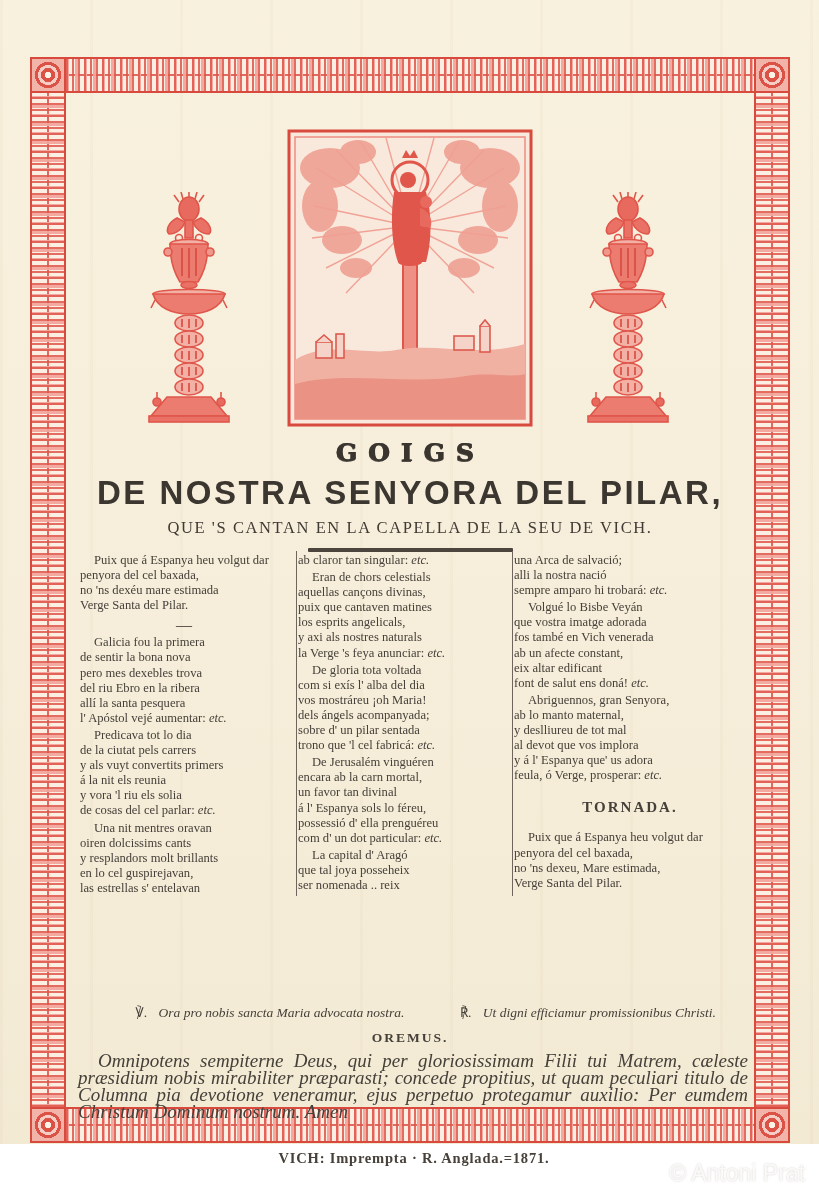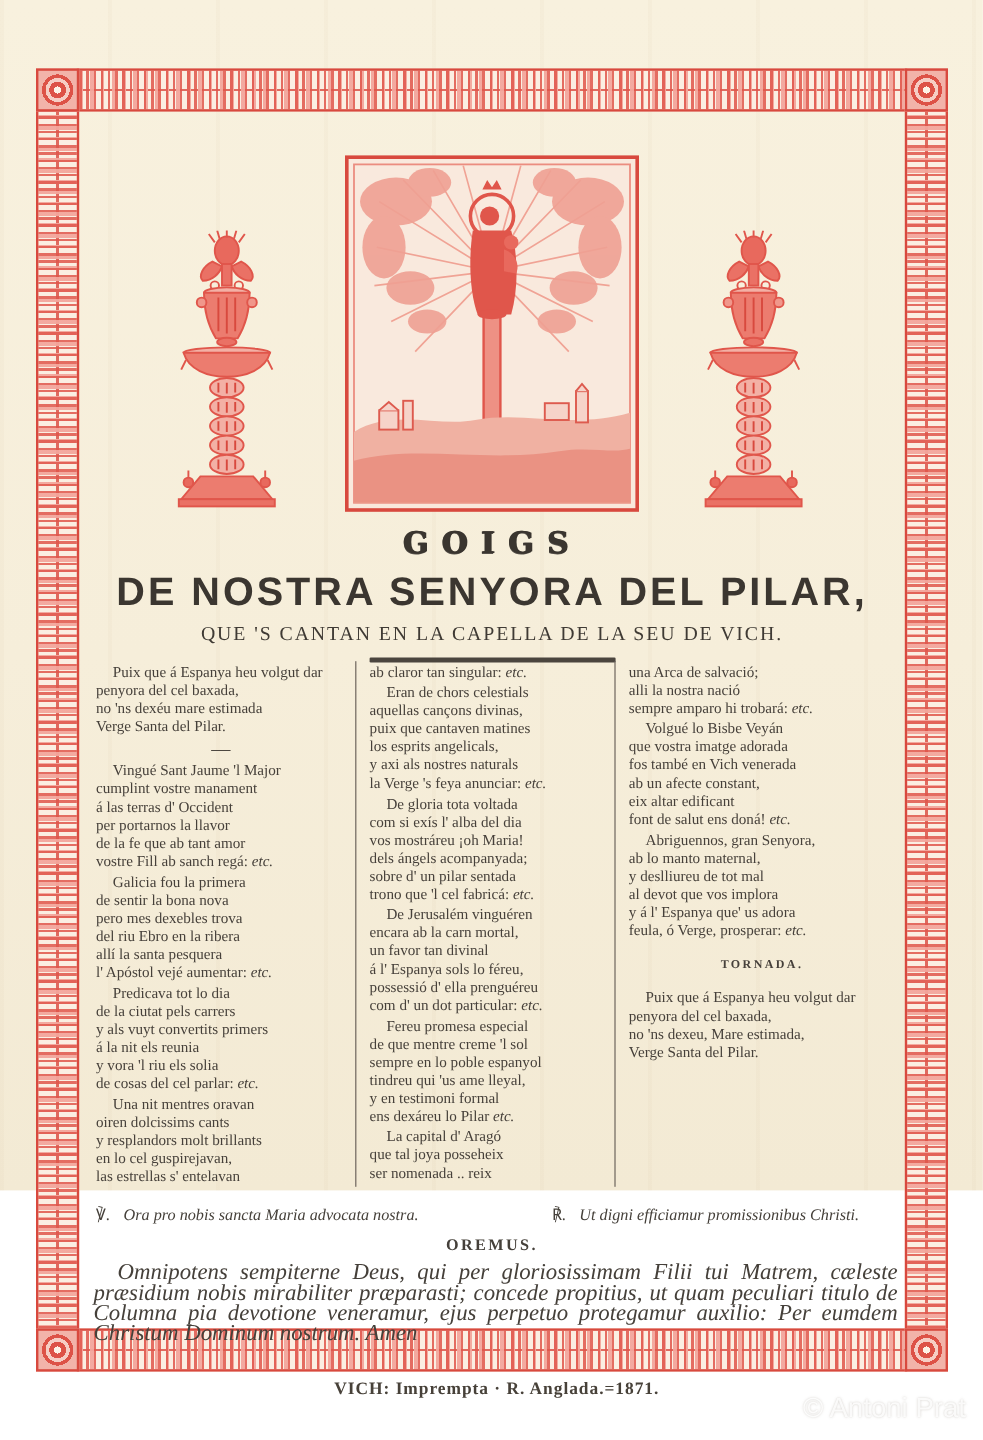--- a/index.html
+++ b/index.html
@@ -1,17 +1,17 @@
 <!DOCTYPE html>
 <html><head>
 <meta charset="utf-8">
 <style>
   html,body{margin:0;padding:0;}
   body{width:819px;height:1200px;overflow:hidden;font-family:"Liberation Serif",serif;}
-  .page{position:relative;width:819px;height:992px;
+  .page{position:relative;width:819px;height:1144px;
     background:
       repeating-linear-gradient(90deg, rgba(190,160,120,.05) 0 3px, rgba(0,0,0,0) 3px 90px),
       linear-gradient(180deg,#f8f1de 0%,#f6eeda 55%,#f3ead4 100%);
   }
   
   .frame{position:absolute;left:30px;top:57px;width:760px;height:1086px;}
   .strip{position:absolute;background-color:#fbeee2;border:2px solid #d8493e;box-sizing:border-box;}
   .strip.h{left:34px;right:34px;height:36px;
     background-image:
       repeating-linear-gradient(90deg, rgba(224,86,75,.85) 0 2px, rgba(0,0,0,0) 2px 6px),
@@ -41,33 +41,33 @@
   .titleblock{position:absolute;left:60px;top:438px;width:700px;text-align:center;color:#36322d;}
   .goigs{font-family:"DejaVu Serif",serif;font-size:25px;font-weight:bold;letter-spacing:11px;
     color:#3a352f;text-shadow:1px 0 0 #3a352f, 0 1px 0 #55504a;}
   .maintitle{margin-top:7px;font-family:"Liberation Sans",sans-serif;font-size:33px;font-weight:bold;
     letter-spacing:2.5px;color:#3b3630;}
   .subtitle{margin-top:6px;font-size:16.5px;letter-spacing:1.6px;color:#3f3a34;}
   .titlerule{margin:10px auto 0;width:205px;height:4px;background:#4b453e;border-radius:1px;}
   
   .cols{position:absolute;left:80px;top:551px;width:666px;display:flex;color:#46403a;}
   .col{width:216px;box-sizing:border-box;padding-right:6px;}
-  .col + .col{border-left:1px solid #6e655d;padding-left:11px;}
+  .col + .col{border-left:1px solid #6e655d;padding-left:1px;}
   .col:last-child{width:234px;padding-right:0;}
   .line{font-size:12.6px;line-height:15.1px;white-space:nowrap;}
   .line.ind{padding-left:14px;}
   .line i{font-style:italic;}
   .stanza{margin-top:2px;}
   .stanza.gap{}
   .sep{text-align:center;line-height:13px;margin:5px 0 4px;color:#46403a;letter-spacing:2px;}
-  .stanza-head{text-align:center;font-weight:bold;letter-spacing:2px;font-size:10px;
+  .stanza-head{text-align:center;font-weight:bold;letter-spacing:2px;font-size:15px;
     margin:16px 0 14px;}
   
   .versicle{position:absolute;left:80px;top:1003px;width:668px;display:flex;color:#45403a;
-    font-style:italic;font-size:13.5px;}
+    font-style:italic;font-size:13.5px;text-align:center;}
   .versicle .sign{font-style:normal;margin-right:8px;}
   .versicle .half.v{width:380px;}
   .oremus-head{position:absolute;left:60px;top:1030px;width:700px;text-align:center;
     font-size:13.5px;letter-spacing:2px;color:#45403a;font-weight:bold;}
   .prayer{position:absolute;left:78px;top:1052px;width:670px;font-style:italic;font-size:19px;
     line-height:17px;color:#45403a;text-align:justify;}
   .prayer-indent{display:inline-block;width:20px;}
   
   .imprint{position:absolute;left:64px;top:1150px;width:700px;text-align:center;
     font-weight:bold;font-size:14.5px;letter-spacing:.8px;color:#474139;}
@@ -227,28 +227,20 @@
   <div class="cols">
       <div class="col">
         <div class="stanza">
           <div class="line ind">Puix que á Espanya heu volgut dar</div>
           <div class="line">penyora del cel baxada,</div>
           <div class="line">no 'ns dexéu mare estimada</div>
           <div class="line">Verge Santa del Pilar.</div>
         </div>
         <div class="sep">—</div>
         <div class="stanza">
-          <div class="line ind">Vingué Sant Jaume 'l Major</div>
-          <div class="line">cumplint vostre manament</div>
-          <div class="line">á las terras d' Occident</div>
-          <div class="line">per portarnos la llavor</div>
-          <div class="line">de la fe que ab tant amor</div>
-          <div class="line">vostre Fill ab sanch regá: <i>etc.</i></div>
-        </div>
-        <div class="stanza">
           <div class="line ind">Galicia fou la primera</div>
           <div class="line">de sentir la bona nova</div>
           <div class="line">pero mes dexebles trova</div>
           <div class="line">del riu Ebro en la ribera</div>
           <div class="line">allí la santa pesquera</div>
           <div class="line">l' Apóstol vejé aumentar: <i>etc.</i></div>
         </div>
         <div class="stanza">
           <div class="line ind">Predicava tot lo dia</div>
           <div class="line">de la ciutat pels carrers</div>
@@ -285,28 +277,20 @@
           <div class="line">sobre d' un pilar sentada</div>
           <div class="line">trono que 'l cel fabricá: <i>etc.</i></div>
         </div>
         <div class="stanza">
           <div class="line ind">De Jerusalém vinguéren</div>
           <div class="line">encara ab la carn mortal,</div>
           <div class="line">un favor tan divinal</div>
           <div class="line">á l' Espanya sols lo féreu,</div>
           <div class="line">possessió d' ella prenguéreu</div>
           <div class="line">com d' un dot particular: <i>etc.</i></div>
-        </div>
-        <div class="stanza">
-          <div class="line ind">Fereu promesa especial</div>
-          <div class="line">de que mentre creme 'l sol</div>
-          <div class="line">sempre en lo poble espanyol</div>
-          <div class="line">tindreu qui 'us ame lleyal,</div>
-          <div class="line">y en testimoni formal</div>
-          <div class="line">ens dexáreu lo Pilar <i>etc.</i></div>
         </div>
         <div class="stanza">
           <div class="line ind">La capital d' Aragó</div>
           <div class="line">que tal joya posseheix</div>
           <div class="line">ser nomenada .. reix</div>
         </div>
       </div>
       <div class="col">
         <div class="stanza">
           <div class="line">una Arca de salvació;</div>

